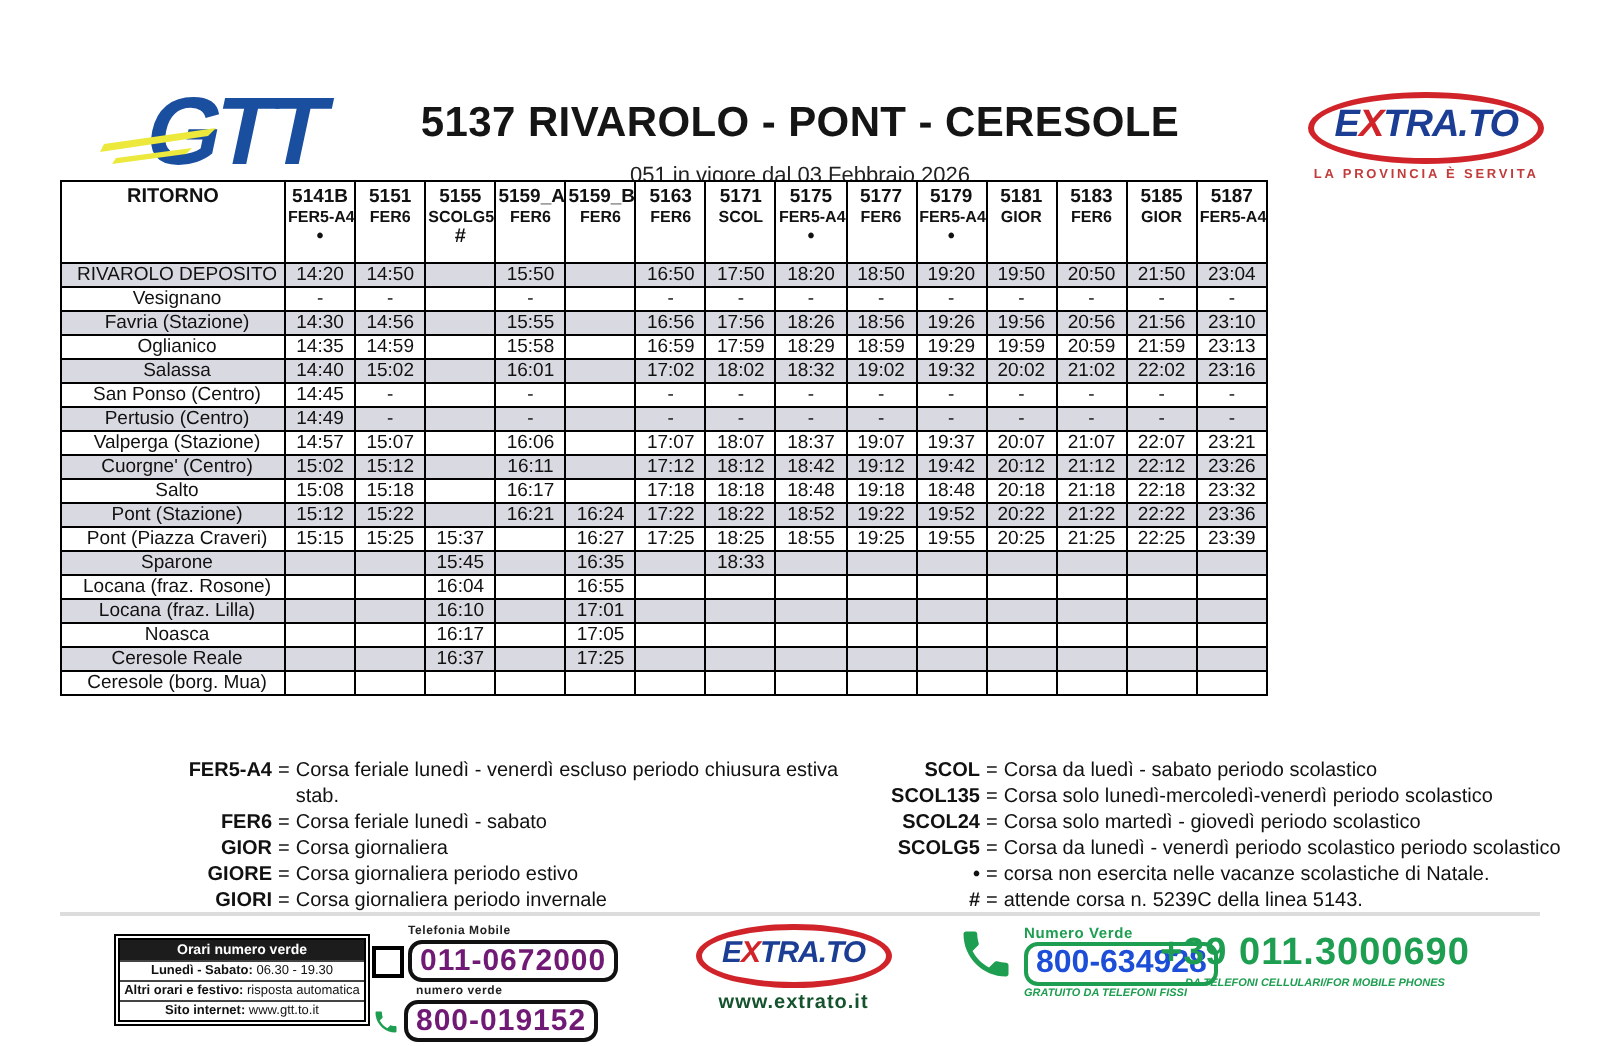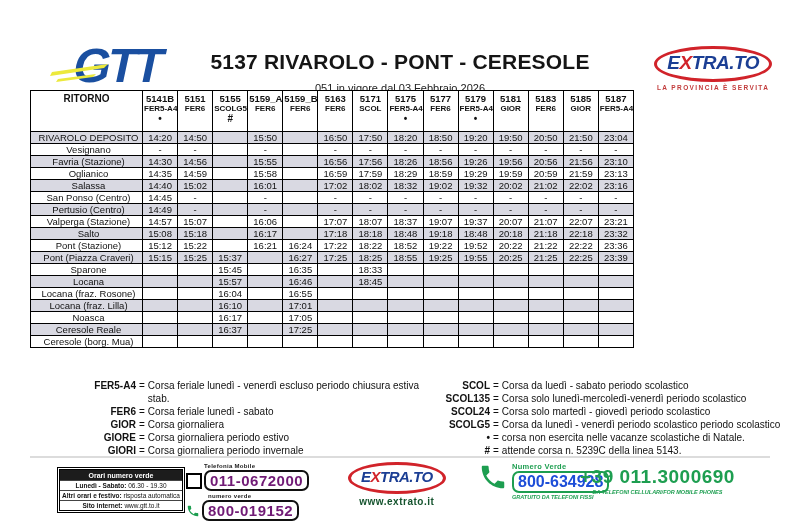--- a/index.html
+++ b/index.html
@@ -329,20 +329,37 @@
           <td>18:07</td>
           <td>18:37</td>
           <td>19:07</td>
           <td>19:37</td>
           <td>20:07</td>
           <td>21:07</td>
           <td>22:07</td>
           <td>23:21</td>
         </tr>
         <tr>
+          <td class="stop">Cuorgne' (Centro)</td>
+          <td>15:02</td>
+          <td>15:12</td>
+          <td></td>
+          <td>16:11</td>
+          <td></td>
+          <td>17:12</td>
+          <td>18:12</td>
+          <td>18:42</td>
+          <td>19:12</td>
+          <td>19:42</td>
+          <td>20:12</td>
+          <td>21:12</td>
+          <td>22:12</td>
+          <td>23:26</td>
+        </tr>
+        <tr>
           <td class="stop">Salto</td>
           <td>15:08</td>
           <td>15:18</td>
           <td></td>
           <td>16:17</td>
           <td></td>
           <td>17:18</td>
           <td>18:18</td>
           <td>18:48</td>
           <td>19:18</td>
@@ -388,37 +405,20 @@
         </tr>
         <tr>
           <td class="stop">Sparone</td>
           <td></td>
           <td></td>
           <td>15:45</td>
           <td></td>
           <td>16:35</td>
           <td></td>
           <td>18:33</td>
-          <td></td>
-          <td></td>
-          <td></td>
-          <td></td>
-          <td></td>
-          <td></td>
-          <td></td>
-        </tr>
-        <tr>
-          <td class="stop">Locana</td>
-          <td></td>
-          <td></td>
-          <td>15:57</td>
-          <td></td>
-          <td>16:46</td>
-          <td></td>
-          <td>18:45</td>
           <td></td>
           <td></td>
           <td></td>
           <td></td>
           <td></td>
           <td></td>
           <td></td>
         </tr>
         <tr>
           <td class="stop">Locana (fraz. Rosone)</td>

